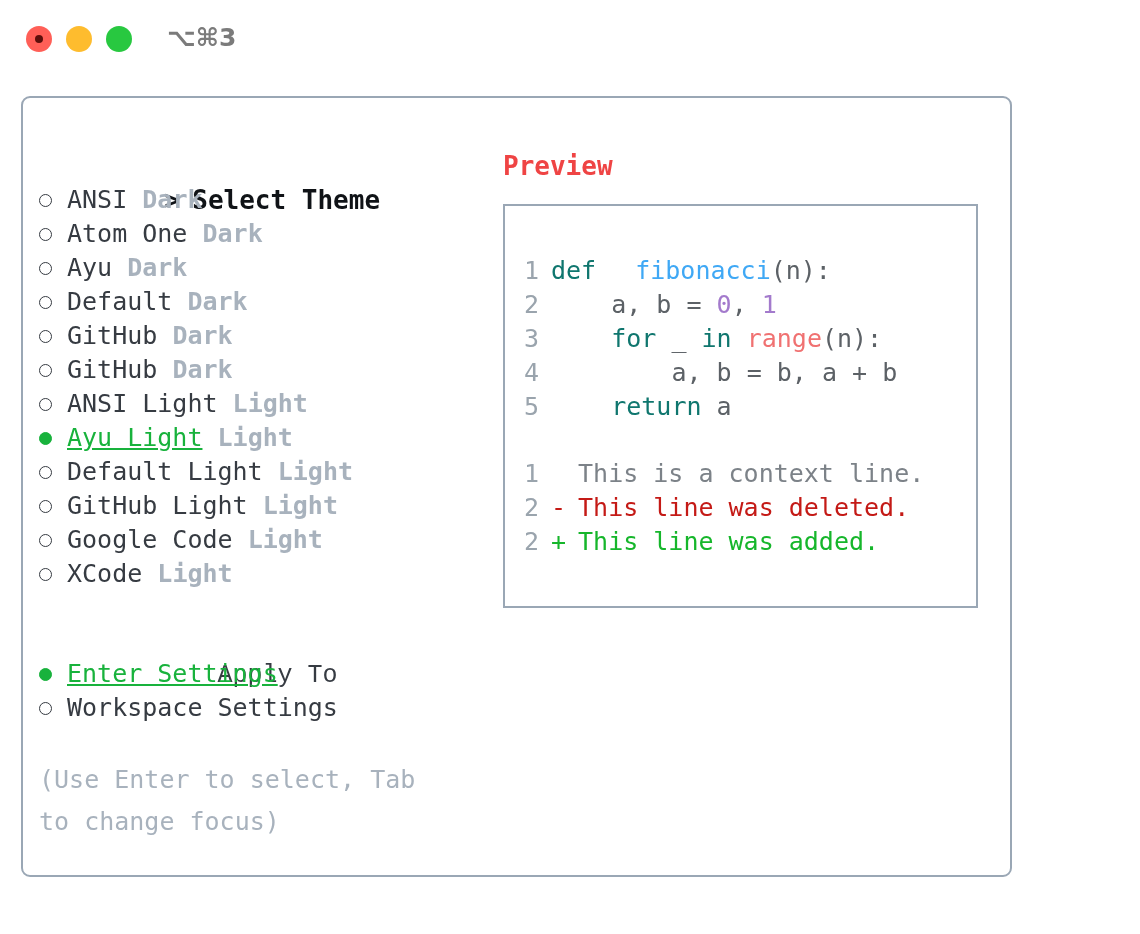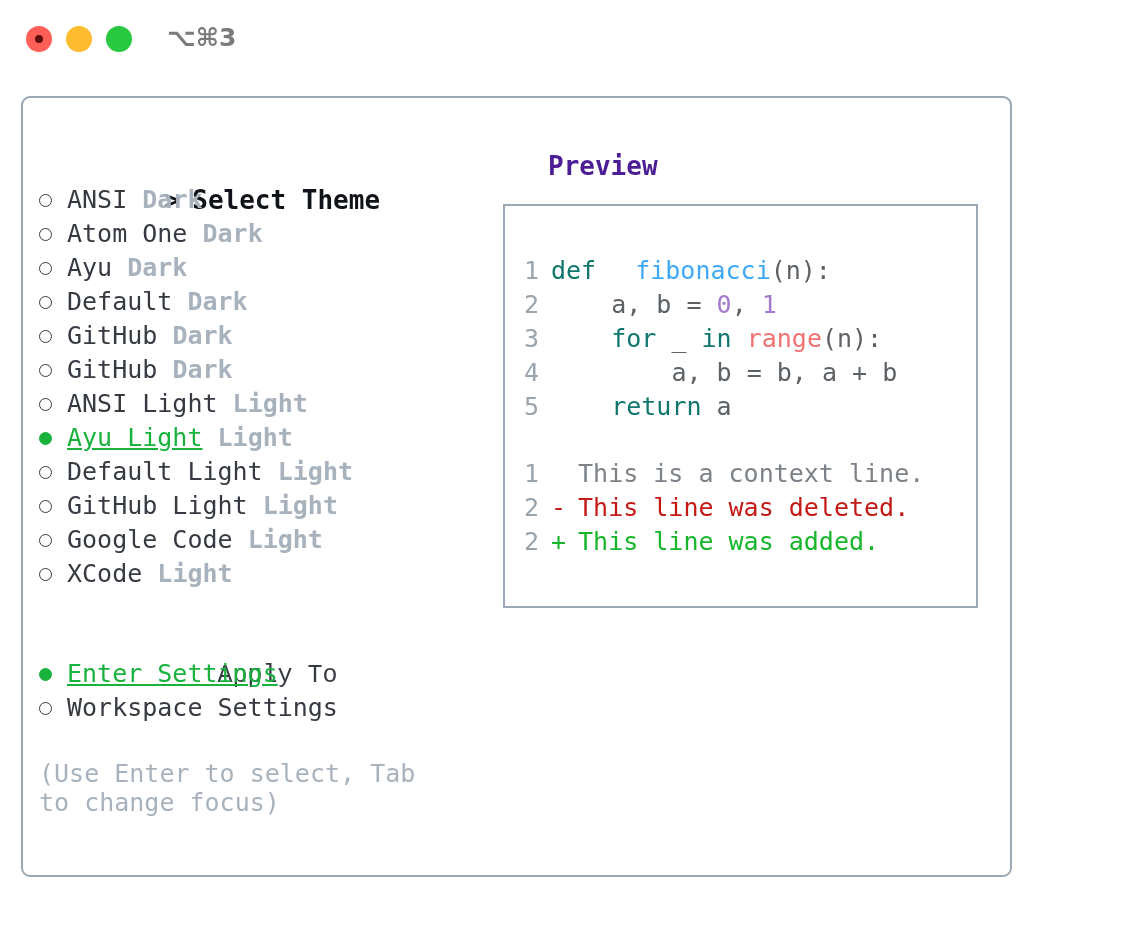--- a/index.html
+++ b/index.html
@@ -125,39 +125,38 @@
   .group-label {
     color: #363b42;
     font-size: 25px;
     font-family: Liberation Mono, monospace;
   }
 
   #apply-block { margin-top: 32px; }
   #hint-block {
     margin-top: 34px;
     font-size: 25px;
-    line-height: 29px;
+    line-height: 42px;
     color: #a8b2bd;
     width: 410px;
   }
 
   
   #preview-column {
     position: absolute;
     left: 480px;
     top: 51px;
     width: 500px;
   }
   #preview-title {
     font-size: 26px;
     font-weight: bold;
-    color: #4c1d95;
-    line-height: 34px;
-    white-space: pre;
-    margin-left: 45px;
+    color: #ef4444;
+    line-height: 34px;
+    white-space: pre;
   }
   #preview-box {
     margin-top: 21px;
     width: 475px;
     height: 404px;
     border: 2px solid #9aa7b5;
     background: #ffffff;
     box-sizing: border-box;
     position: relative;
   }

